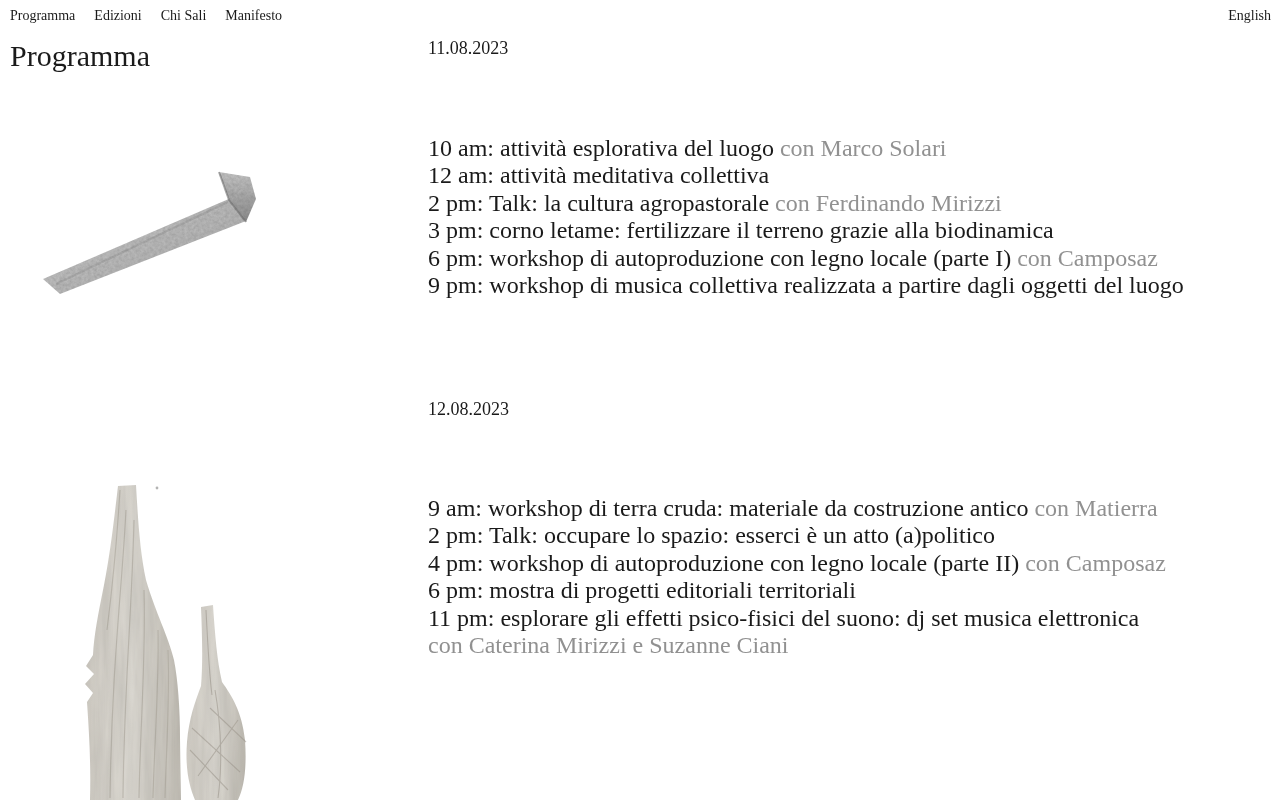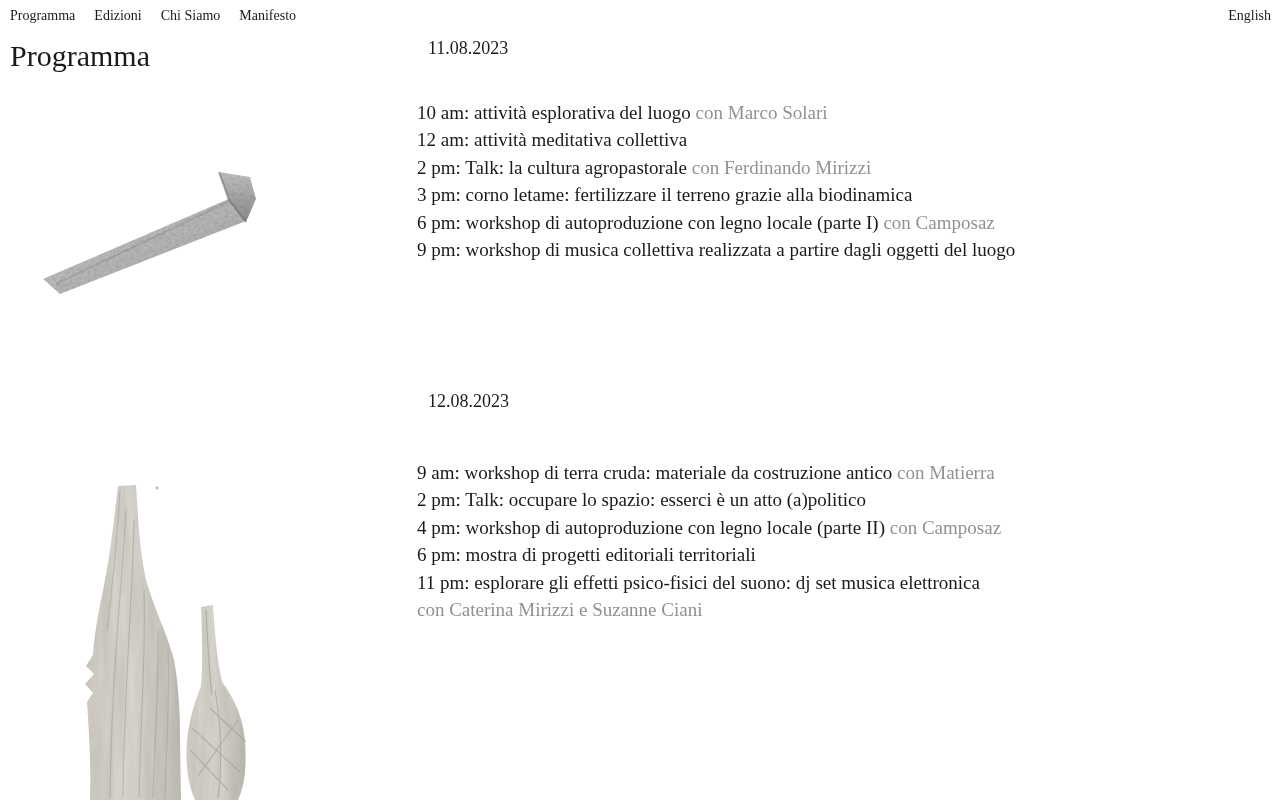--- a/index.html
+++ b/index.html
@@ -29,38 +29,38 @@
   .photo { position:absolute; }
   .photo-nail { left:38px; top:162px; }
   .photo-wood { left:60px; top:480px; }
 
   
   .section-date {
     position:absolute; left:428px;
     font-size:18px; line-height:1; font-weight:normal;
   }
   .date-1 { top:39px; }
-  .date-2 { top:392px; }
+  .date-2 { top:400px; }
   .events {
-    position:absolute; left:417px;
-    font-size:19px; line-height:27.4px; white-space:nowrap;
+    position:absolute; left:428px;
+    font-size:24px; line-height:27.4px; white-space:nowrap;margin-top:36px;
   }
   .events-1 { top:99px; }
   .events-2 { top:459px; }
   .event-line .credit { color:#919191; }
 </style>
 </head>
 <body>
 
 <div class="page">
 
   <nav class="topnav">
     <a>Programma</a>
     <a>Edizioni</a>
-    <a>Chi Siamo</a>
+    <a>Chi Sali</a>
     <a>Manifesto</a>
     <span class="nav-spacer"></span>
     <a>English</a>
   </nav>
 
   <h1 class="page-title">Programma</h1>
 
   <svg class="photo photo-nail" width="220" height="142" viewBox="0 0 220 142" aria-hidden="true">
     <defs>
       <linearGradient id="nailg" x1="0" y1="0" x2="1" y2="1">

